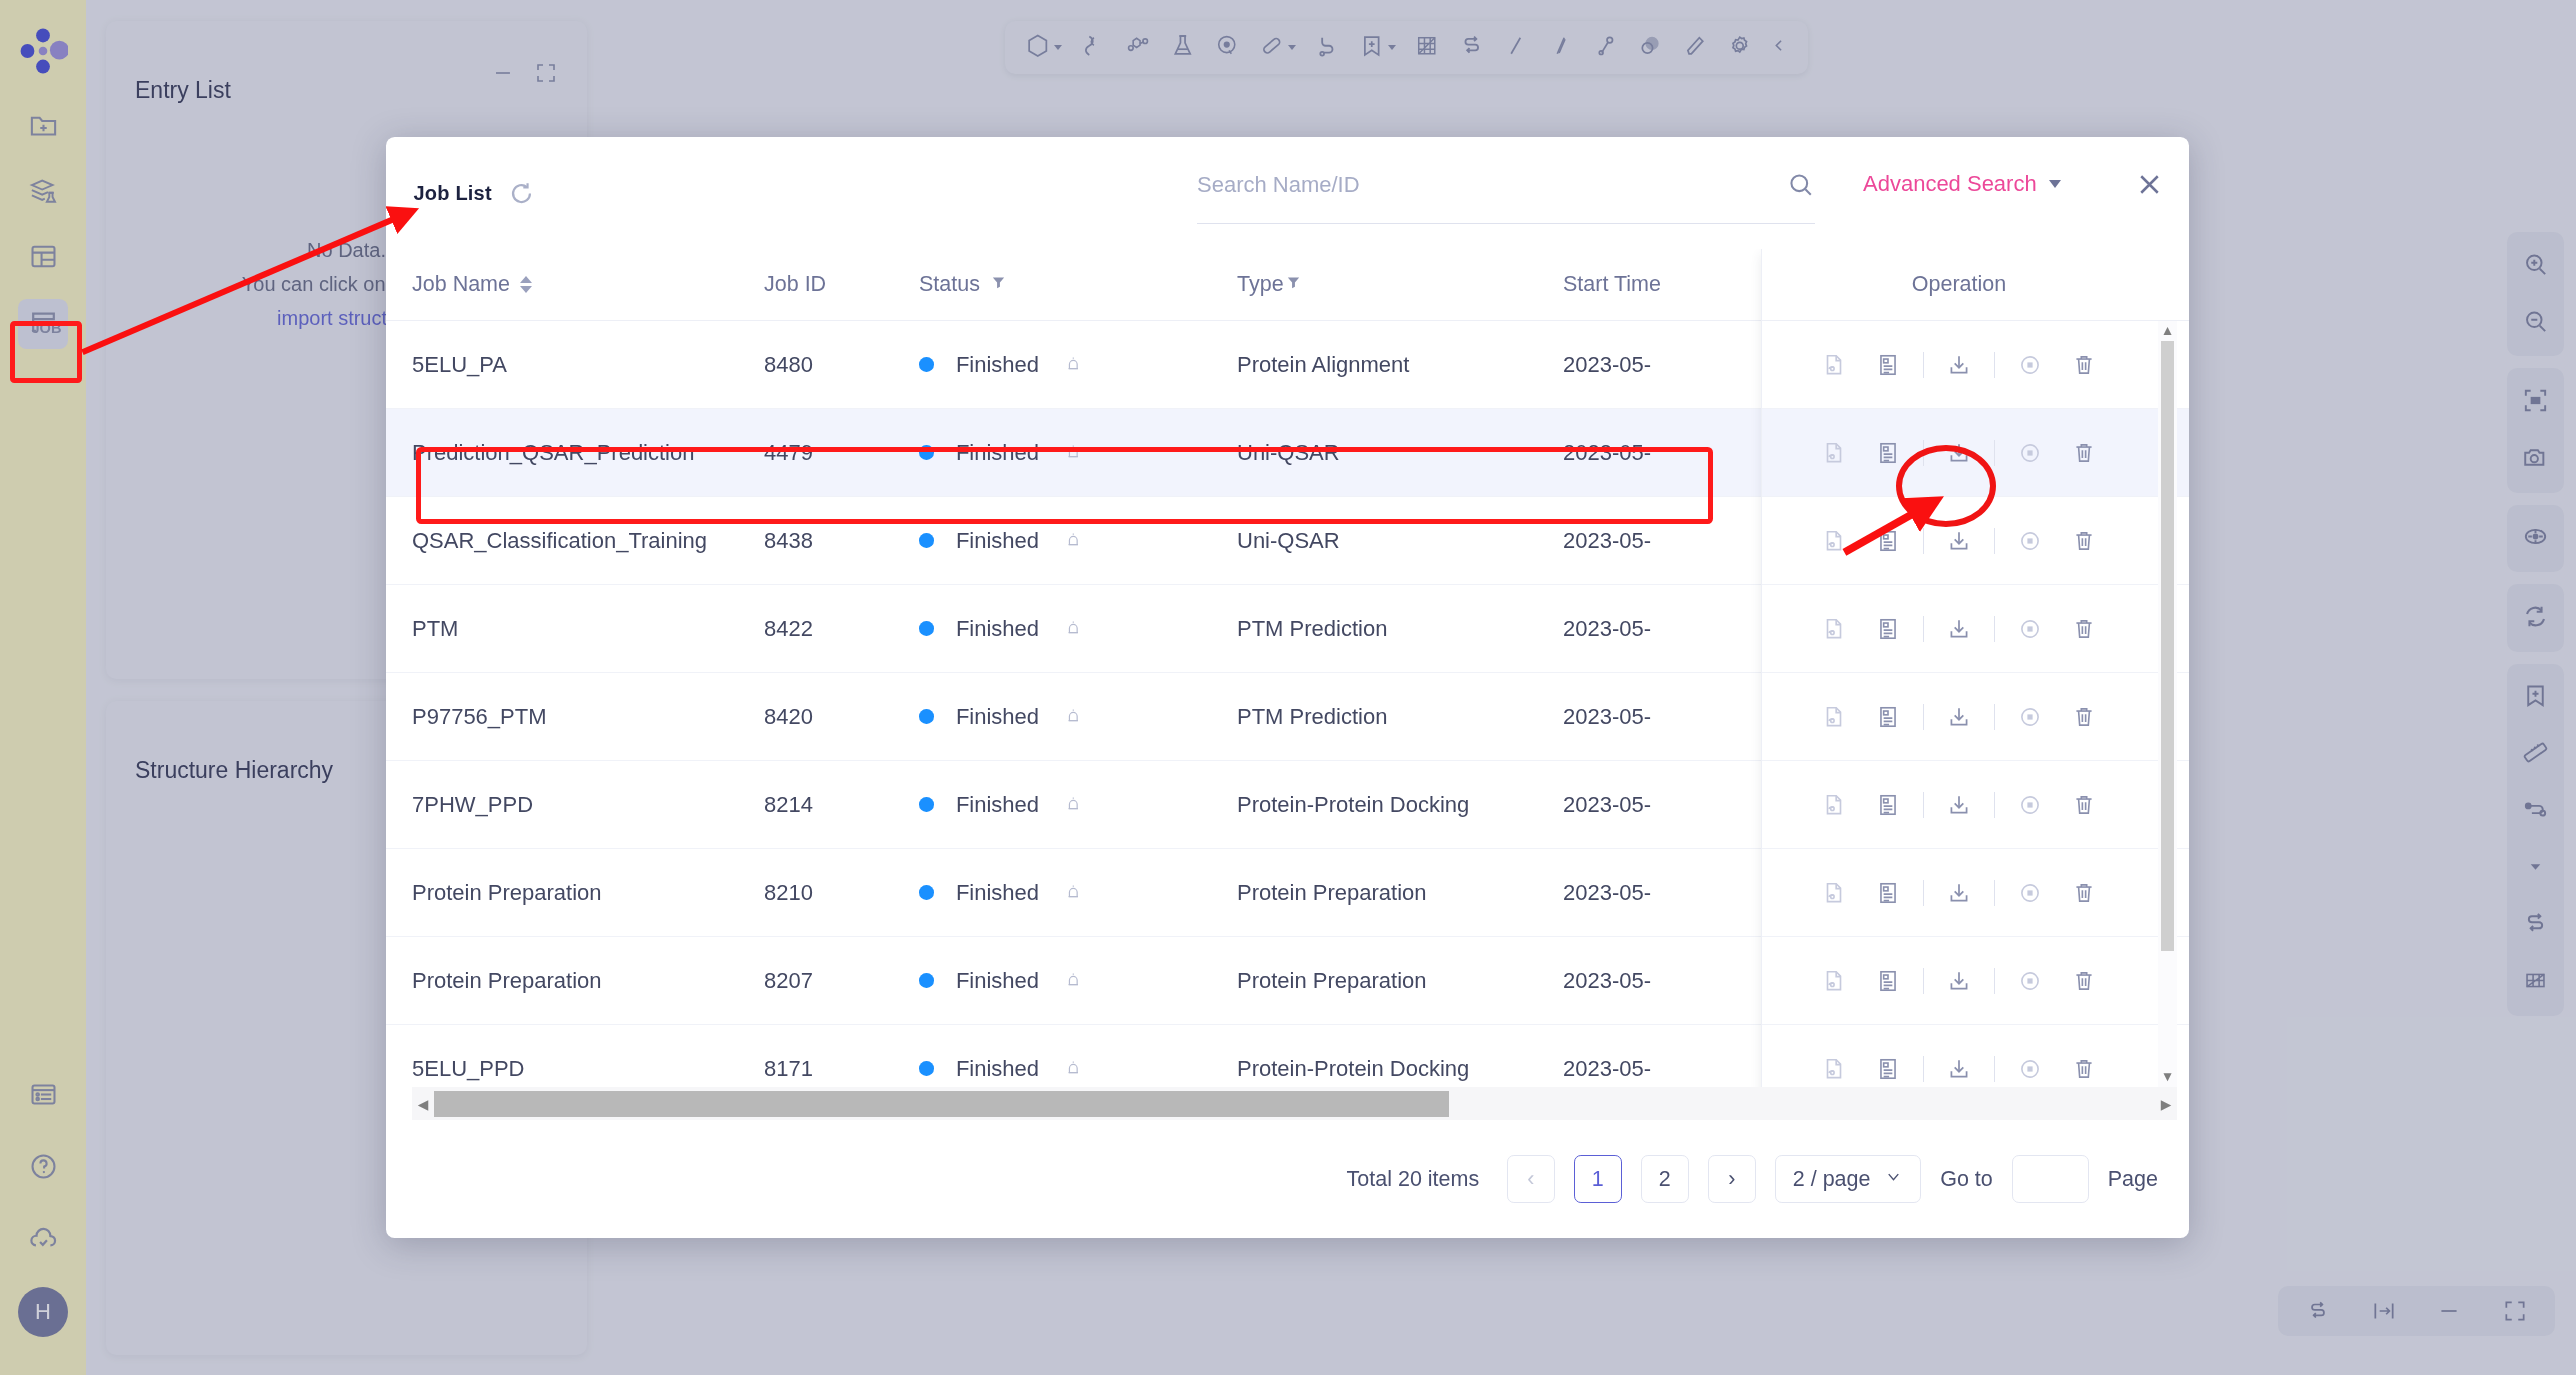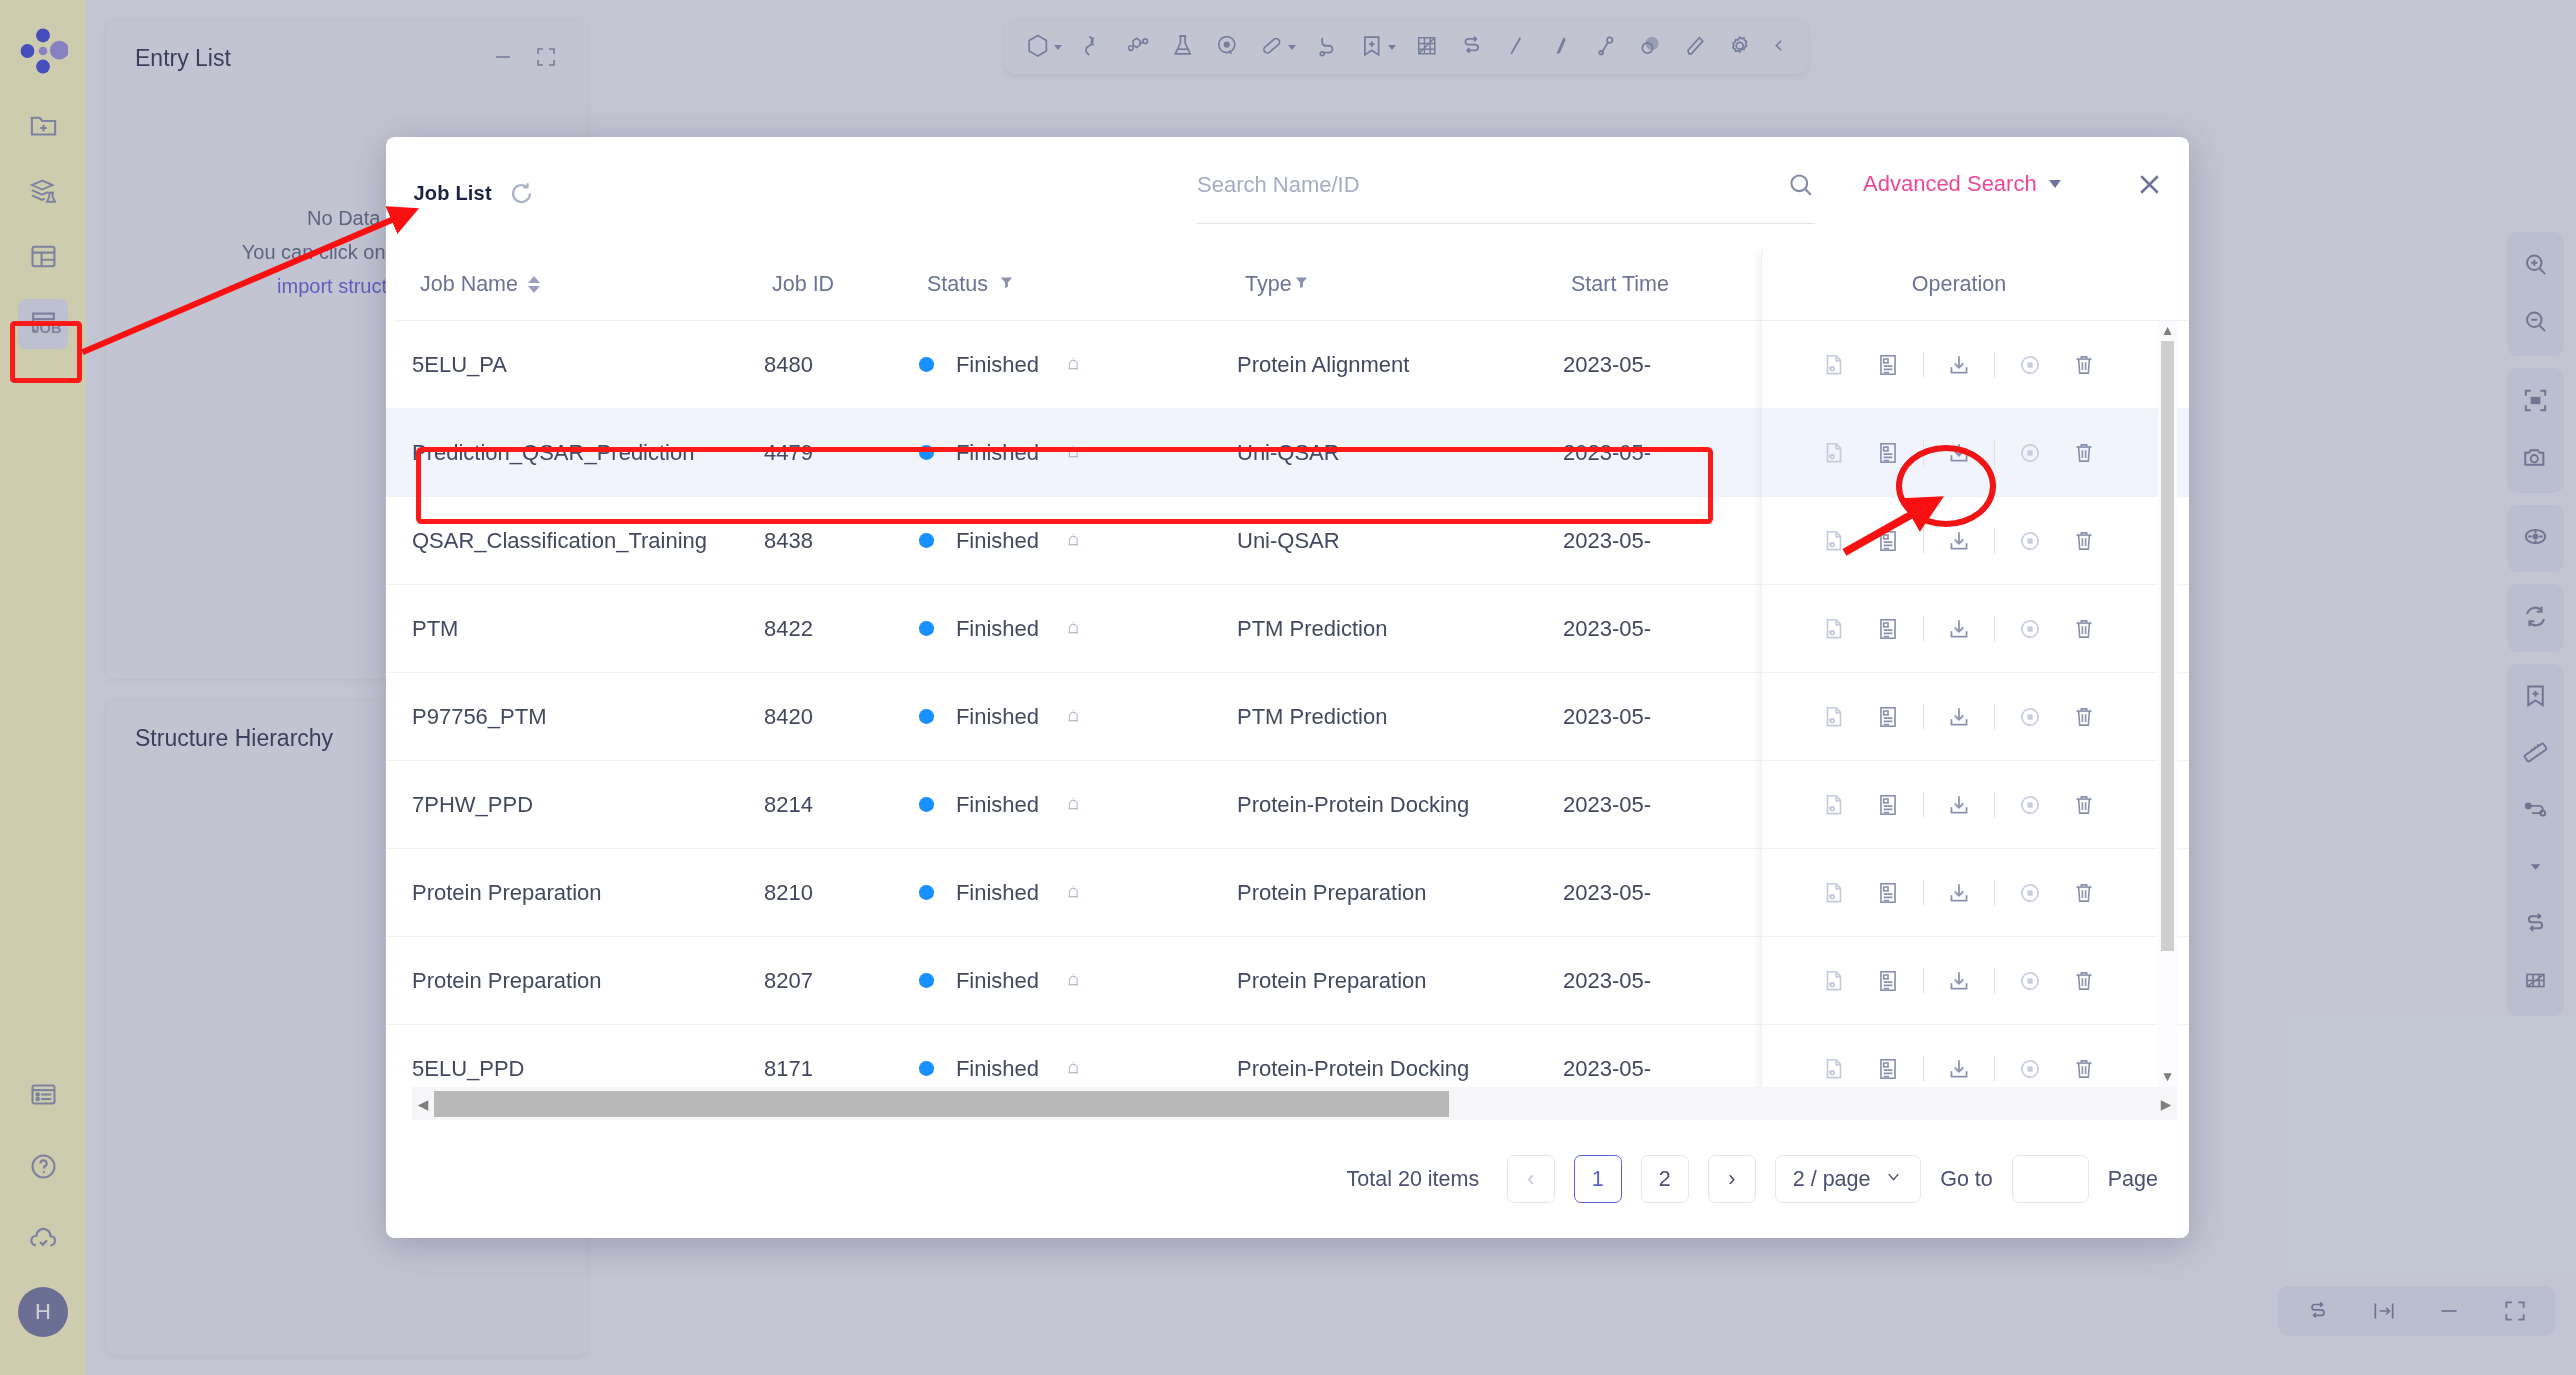--- a/index.html
+++ b/index.html
@@ -50,21 +50,21 @@
   .panel {
     position: absolute; background: #eceef5; border-radius: 10.3px;
     box-shadow: 0 1.7px 8.6px rgba(60,64,90,.08);
   }
   #entry-panel { left: 106px; top: 20.6px; width: 481px; height: 658px; }
   #hier-panel  { left: 106px; top: 701px; width: 481px; height: 654px; }
   .panel-head {
     display: flex; align-items: center; justify-content: space-between;
     padding: 24px 29px 0 29px;
   }
-  .panel-title { font-size: 23px; color: #2b3050; font-weight: 400; }
+  .panel-title { font-size: 23px; color: #2b3050; font-weight: 400; margin-top: 32px; }
   .panel-ctrls { display: flex; align-items: center; gap: 19px; color: #8289a8; }
   .panel-empty {
     margin-top: 129px; text-align: center; color: #5f6580; font-size: 20px; line-height: 1.7;
   }
   .panel-empty a { color: #5b5fd6; text-decoration: none; }
 
   
   .vrail { position: absolute; right: 12px; top: 232px; display: flex; flex-direction: column; gap: 12px; align-items: center; }
   .vgroup { background: #e3e5ef; border-radius: 10.3px; display: flex; flex-direction: column; align-items: center; padding: 5.2px 0; }
   .vbtn { width: 57px; height: 57px; display: flex; align-items: center; justify-content: center; color: #777d9c; }
@@ -105,21 +105,21 @@
 
   .adv-search {
     position: absolute; left: 1477px; top: 34px;
     display: flex; align-items: center; gap: 12px;
     font-size: 22px; color: #ec4899;
   }
   .adv-caret { width: 0; height: 0; border-left: 6.9px solid transparent; border-right: 6.9px solid transparent; border-top: 8.6px solid #6d7397; }
   .close-x { position: absolute; left: 1747px; top: 31px; color: #6d7397; }
 
   
-  .table-zone { position: relative; flex: 1; overflow: hidden; padding-left: 8px; }
+  .table-zone { position: relative; flex: 1; overflow: hidden; }
   .thead {
     display: flex; align-items: center; height: 72px;
     padding-left: 26px; font-size: 21.5px; color: #6d7397;
     border-bottom: 0.9px solid #edeff6;
   }
   .col-name { width: 352px; display: flex; align-items: center; gap: 10.3px; }
   .col-id   { width: 155px; }
   .col-status { width: 318px; display: flex; align-items: center; gap: 10.3px; }
   .col-type { width: 326px; display: flex; align-items: center; gap: 1px; }
   .col-time { width: 180px; }

